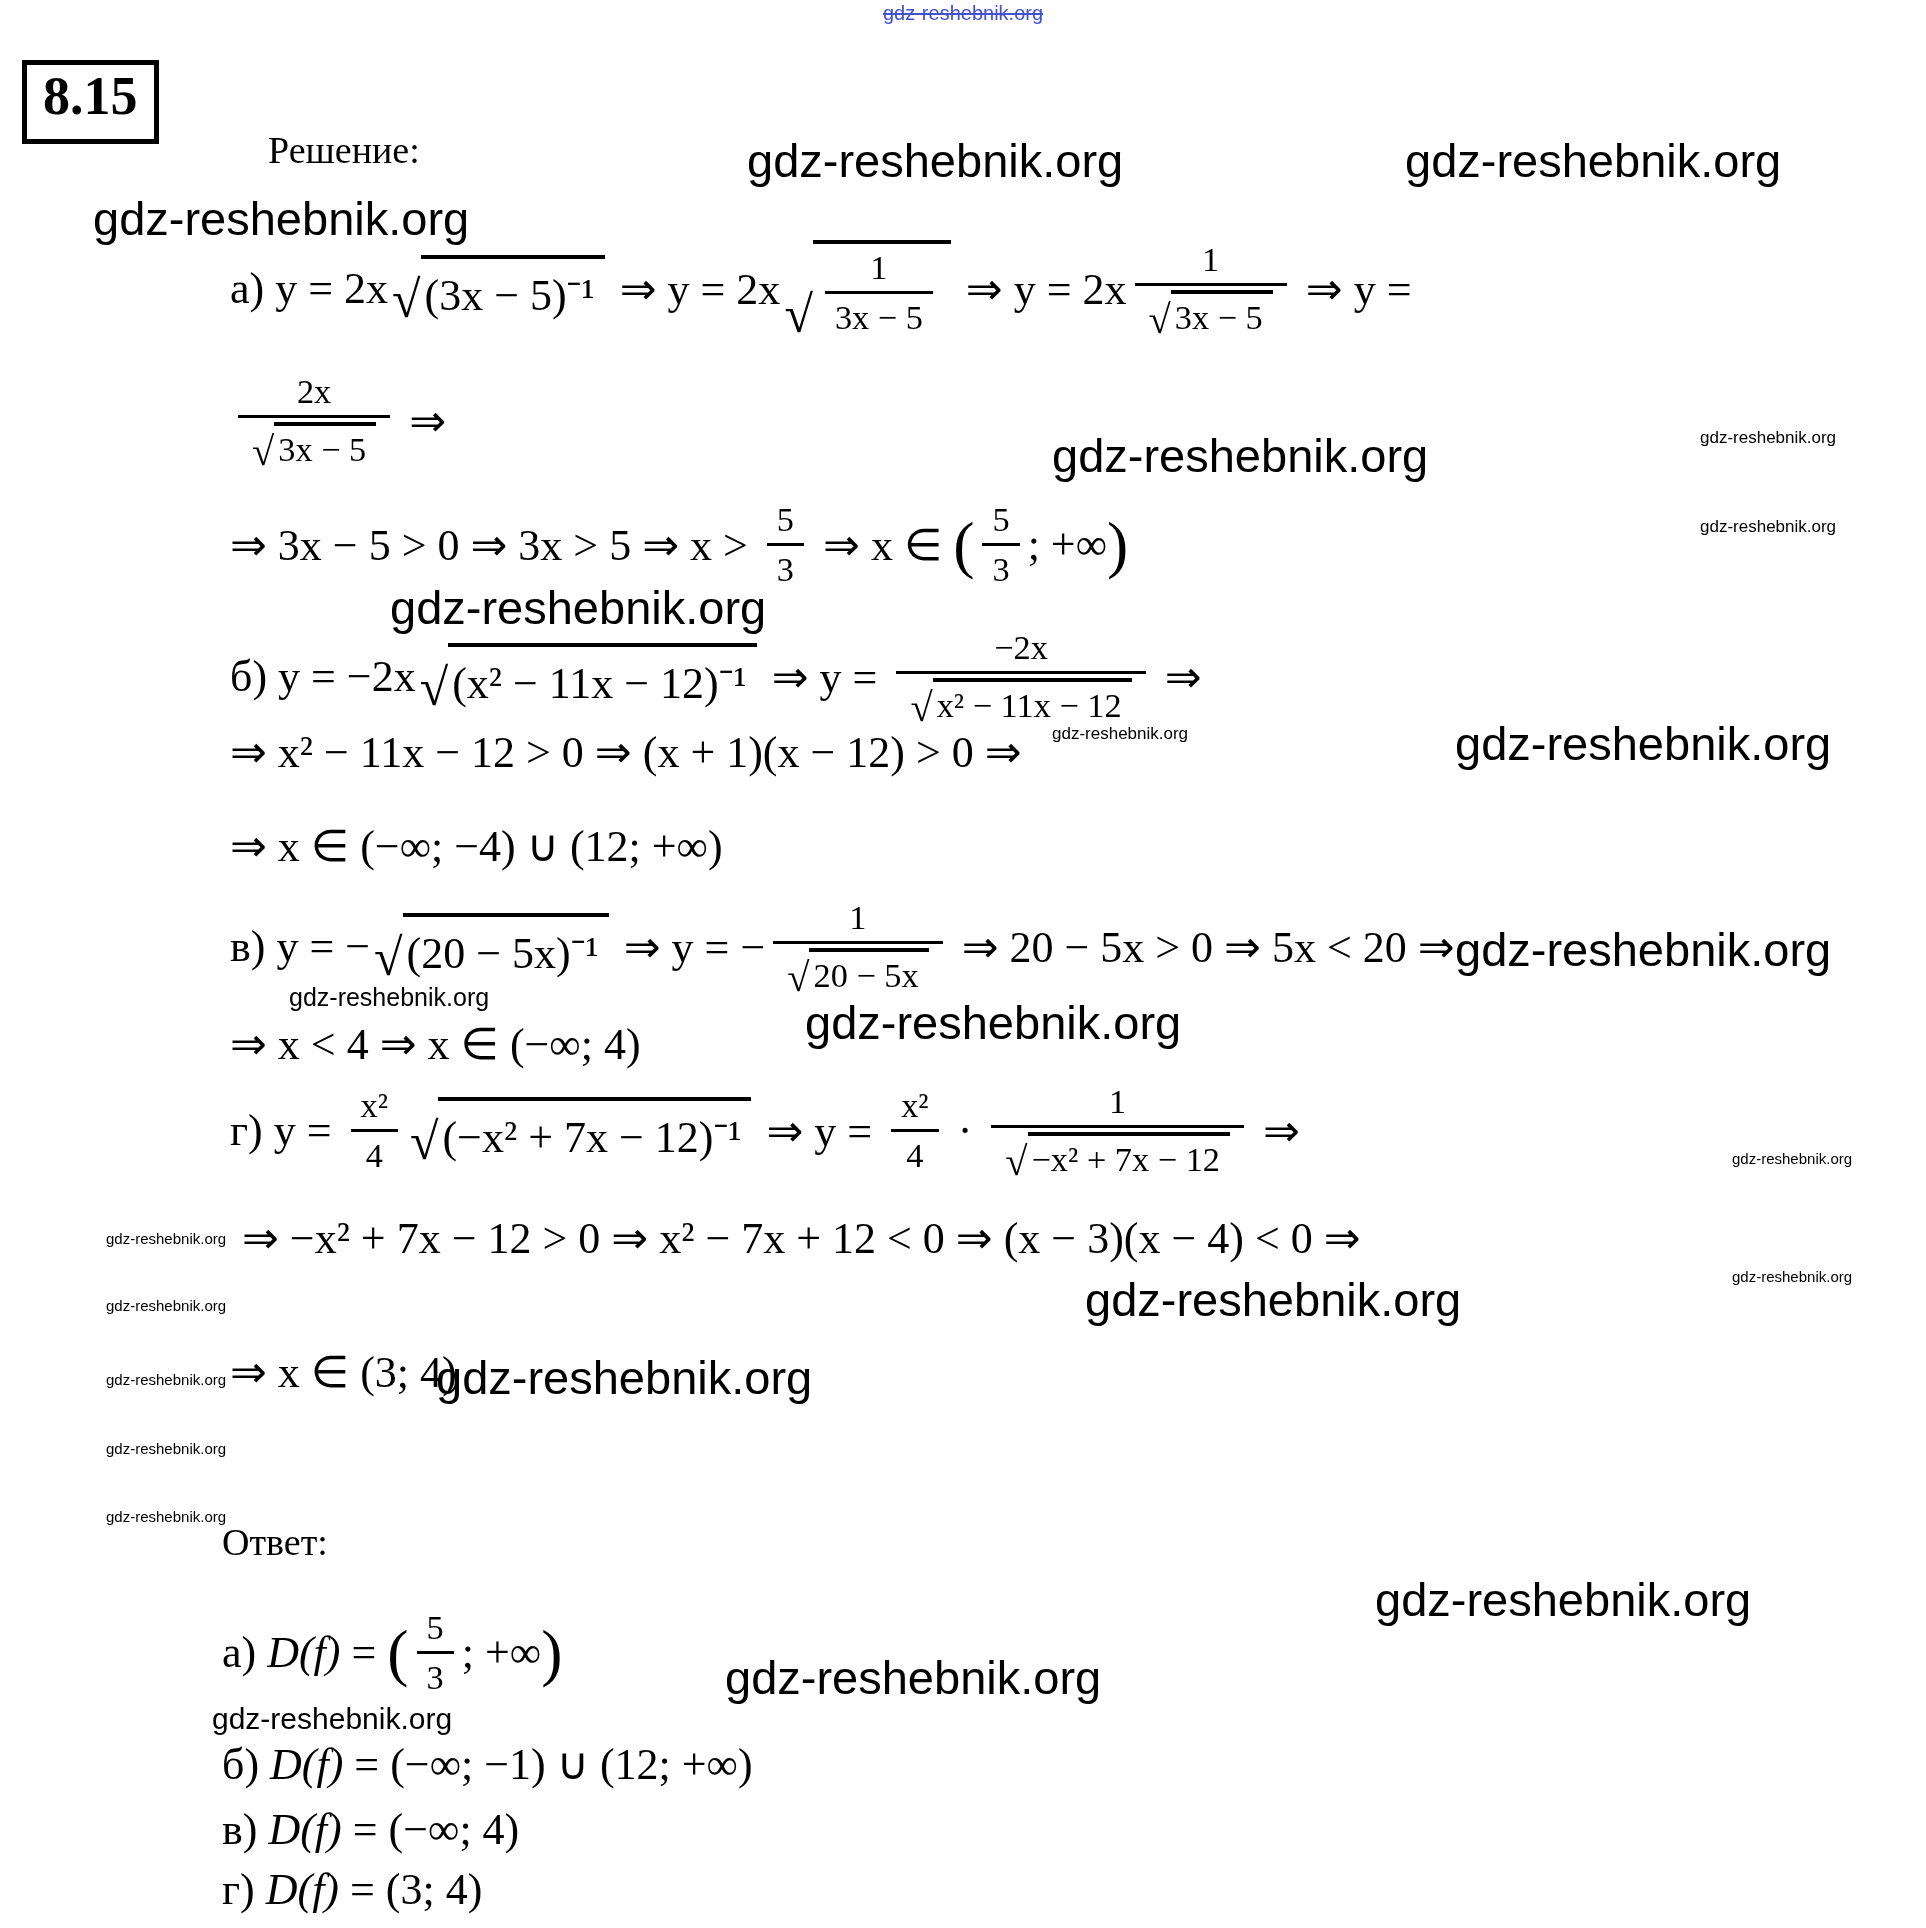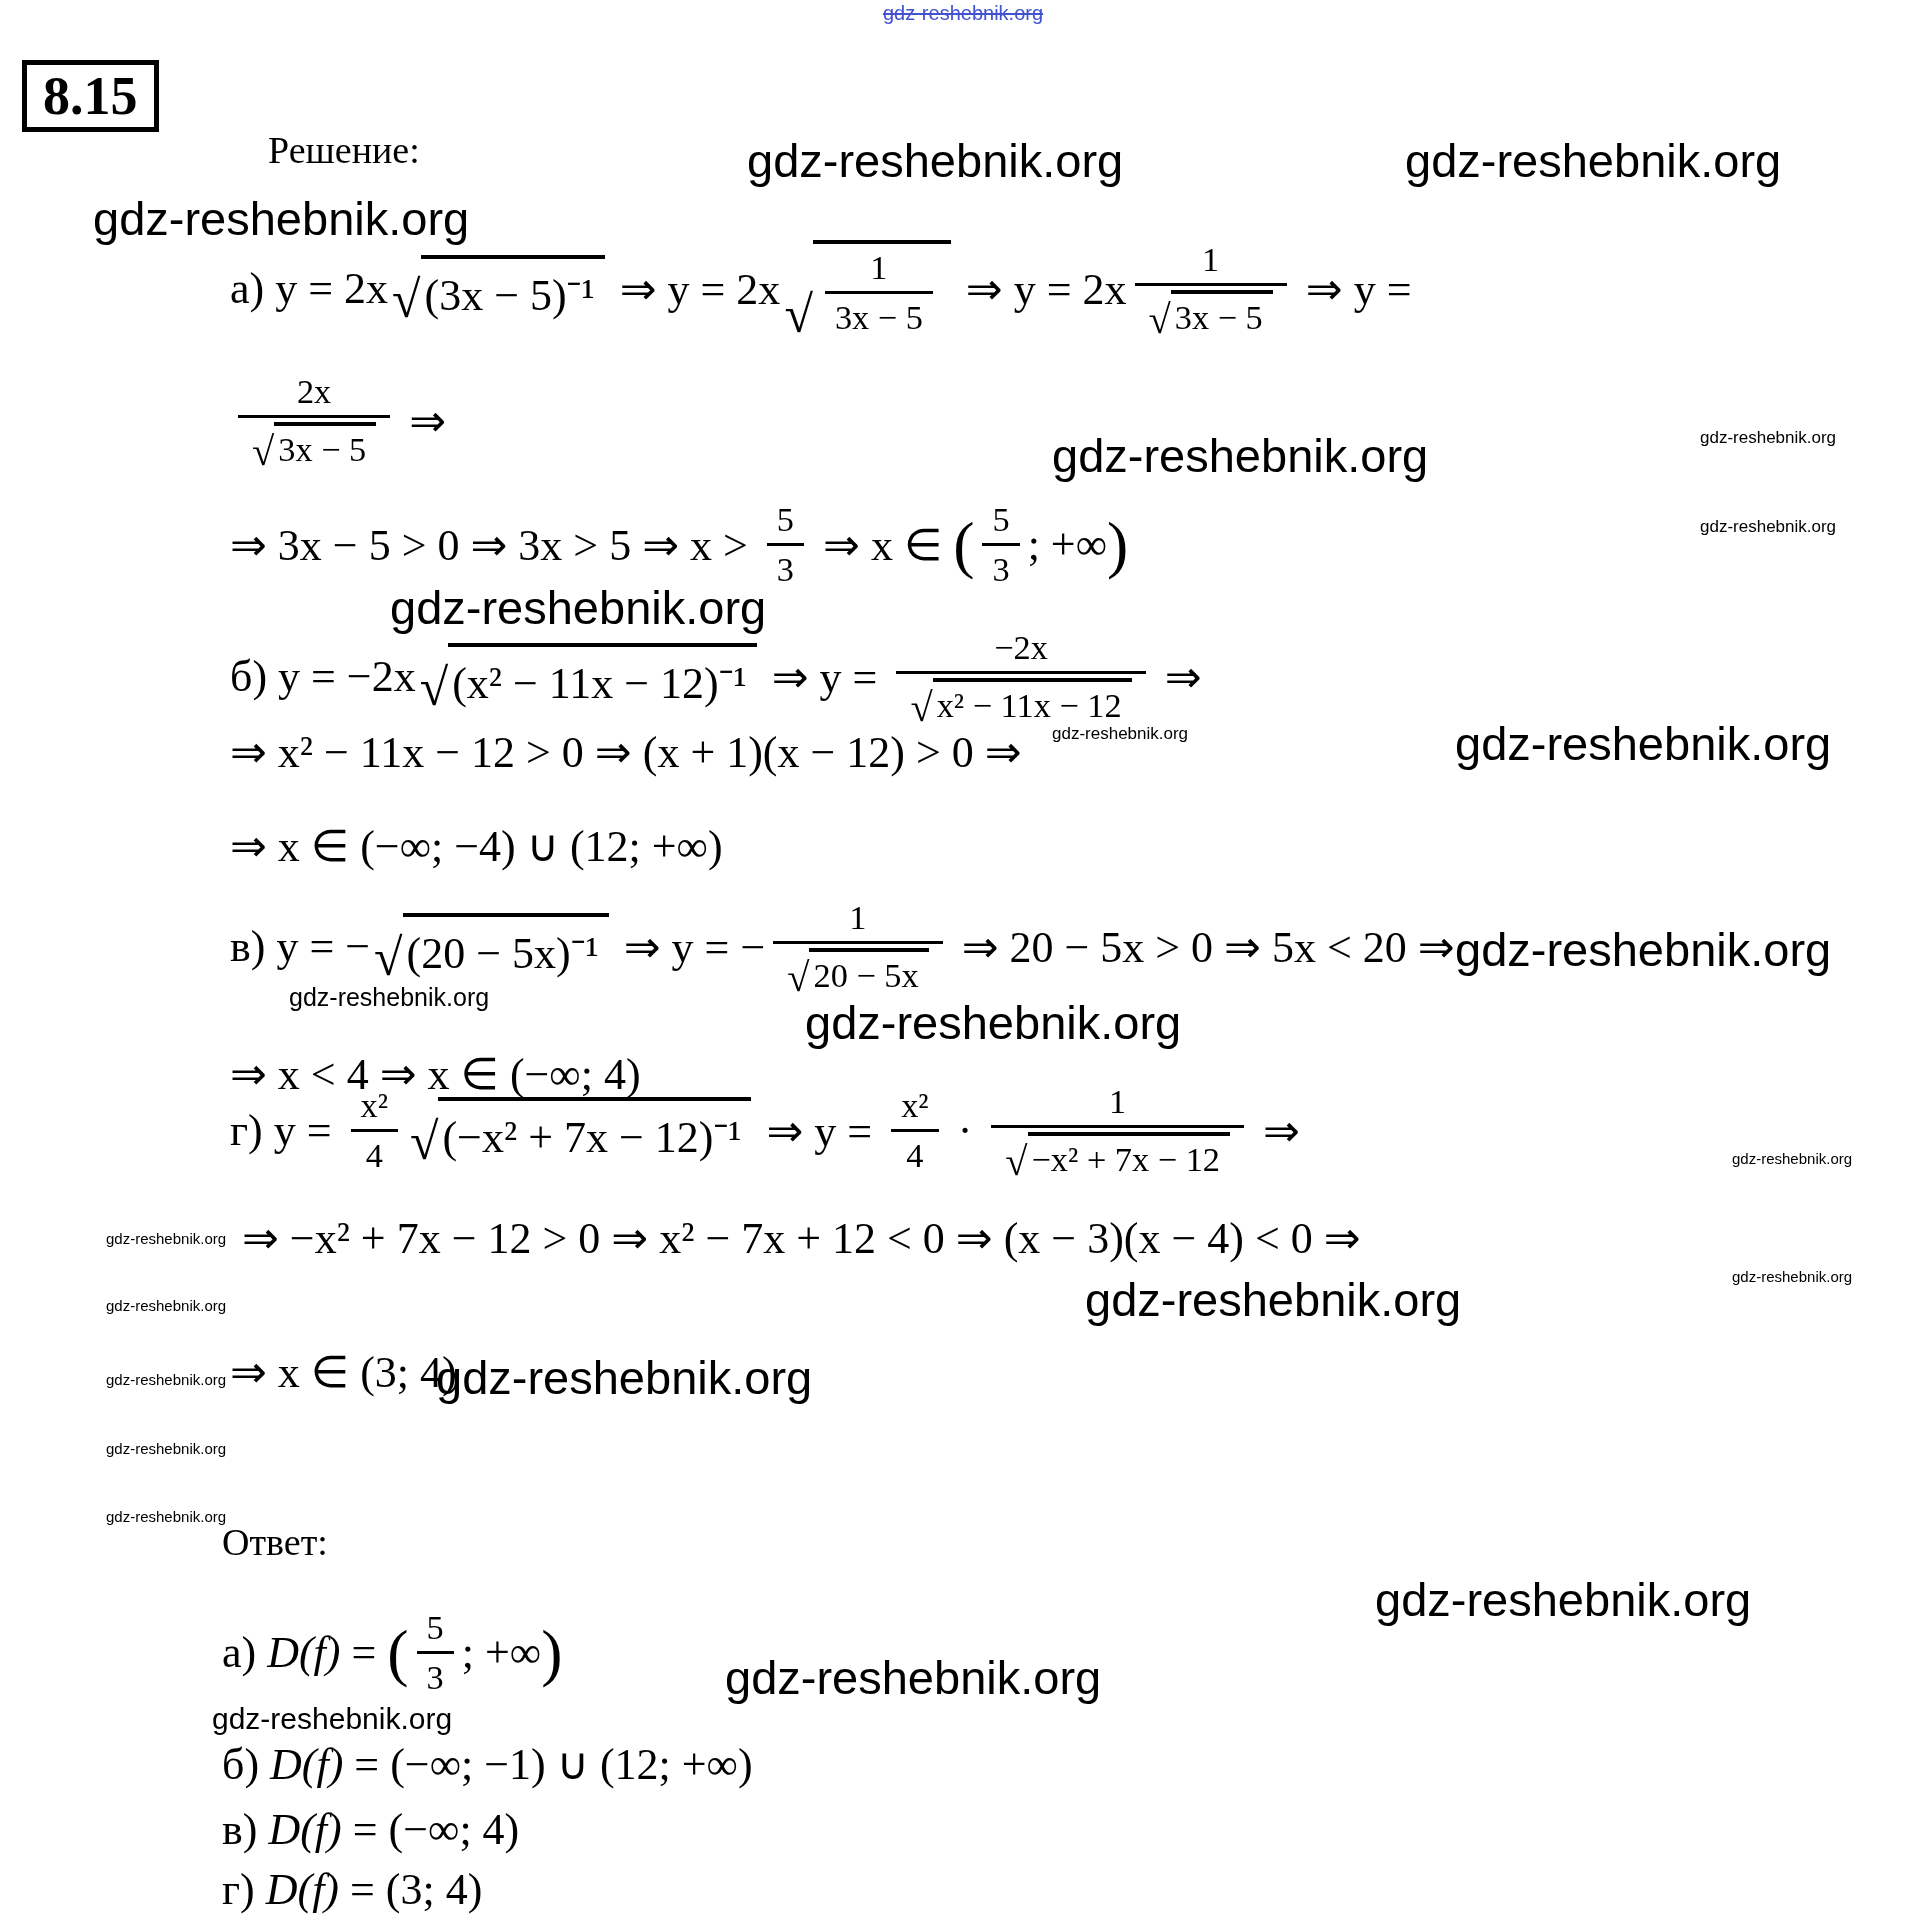--- a/index.html
+++ b/index.html
@@ -25,21 +25,21 @@
   .wm-blue  {
     color: #4353cf; font-size: 20px;
     text-decoration: line-through;
     left: 50%; transform: translateX(-50%);
   }
 
   
   .problem-box {
     border: 5px solid #000;
     font-weight: bold; font-size: 54px;
-    padding: 0 16px 0 16px;
+    padding: 0 16px 12px 16px;
     display: inline-block;
   }
 
   .heading { font-size: 38px; }
 
   
   .mline {
     font-size: 44px; white-space: pre;
     display: flex; align-items: center;
   }
@@ -91,21 +91,21 @@
 <div class="abs mline" style="left:230px; top:628px"><span class="mtext">б) y = −2x</span><span class="sqrt"><span class="radsign">√</span><span class="radicand"><span class="mtext">(x² − 11x − 12)⁻¹</span></span></span><span class="mtext"> ⇒ y = </span><span class="frac"><span class="fnum"><span class="mtext">−2x</span></span><span class="fden"><span class="sqrt"><span class="radsign">√</span><span class="radicand"><span class="mtext">x² − 11x − 12</span></span></span></span></span><span class="mtext"> ⇒</span></div>
 <div class="abs wm wm-tiny" style="left:1052px; top:724px">gdz-reshebnik.org</div>
 <div class="abs wm wm-big" style="left:1455px; top:716px">gdz-reshebnik.org</div>
 <div class="abs mline" style="left:230px; top:726px"><span class="mtext">⇒ x² − 11x − 12 &gt; 0 ⇒ (x + 1)(x − 12) &gt; 0 ⇒</span></div>
 <div class="abs mline" style="left:230px; top:820px"><span class="mtext">⇒ x ∈ (−∞; −4) ∪ (12; +∞)</span></div>
 
 <div class="abs mline" style="left:230px; top:898px"><span class="mtext">в) y = −</span><span class="sqrt"><span class="radsign">√</span><span class="radicand"><span class="mtext">(20 − 5x)⁻¹</span></span></span><span class="mtext"> ⇒ y = −</span><span class="frac"><span class="fnum"><span class="mtext">1</span></span><span class="fden"><span class="sqrt"><span class="radsign">√</span><span class="radicand"><span class="mtext">20 − 5x</span></span></span></span></span><span class="mtext"> ⇒ 20 − 5x &gt; 0 ⇒ 5x &lt; 20 ⇒</span></div>
 <div class="abs wm wm-big" style="left:1455px; top:922px">gdz-reshebnik.org</div>
 <div class="abs wm wm-sm" style="left:289px; top:983px">gdz-reshebnik.org</div>
 <div class="abs wm wm-big" style="left:805px; top:995px">gdz-reshebnik.org</div>
-<div class="abs mline" style="left:230px; top:1048px"><span class="mtext">⇒ x &lt; 4 ⇒ x ∈ (−∞; 4)</span></div>
+<div class="abs mline" style="left:230px; top:1018px"><span class="mtext">⇒ x &lt; 4 ⇒ x ∈ (−∞; 4)</span></div>
 
 <div class="abs mline" style="left:230px; top:1082px"><span class="mtext">г) y = </span><span class="frac"><span class="fnum"><span class="mtext">x²</span></span><span class="fden"><span class="mtext">4</span></span></span><span class="sqrt"><span class="radsign">√</span><span class="radicand"><span class="mtext">(−x² + 7x − 12)⁻¹</span></span></span><span class="mtext"> ⇒ y = </span><span class="frac"><span class="fnum"><span class="mtext">x²</span></span><span class="fden"><span class="mtext">4</span></span></span><span class="mtext"> · </span><span class="frac"><span class="fnum"><span class="mtext">1</span></span><span class="fden"><span class="sqrt"><span class="radsign">√</span><span class="radicand"><span class="mtext">−x² + 7x − 12</span></span></span></span></span><span class="mtext"> ⇒</span></div>
 <div class="abs wm wm-micro" style="left:1732px; top:1150px">gdz-reshebnik.org</div>
 <div class="abs wm wm-micro" style="left:106px; top:1230px">gdz-reshebnik.org</div>
 <div class="abs mline" style="left:242px; top:1212px"><span class="mtext">⇒ −x² + 7x − 12 &gt; 0 ⇒ x² − 7x + 12 &lt; 0 ⇒ (x − 3)(x − 4) &lt; 0 ⇒</span></div>
 <div class="abs wm wm-micro" style="left:1732px; top:1268px">gdz-reshebnik.org</div>
 <div class="abs wm wm-big" style="left:1085px; top:1272px">gdz-reshebnik.org</div>
 <div class="abs wm wm-micro" style="left:106px; top:1297px">gdz-reshebnik.org</div>
 <div class="abs mline" style="left:230px; top:1346px"><span class="mtext">⇒ x ∈ (3; 4)</span></div>
 <div class="abs wm wm-big" style="left:436px; top:1350px">gdz-reshebnik.org</div>

